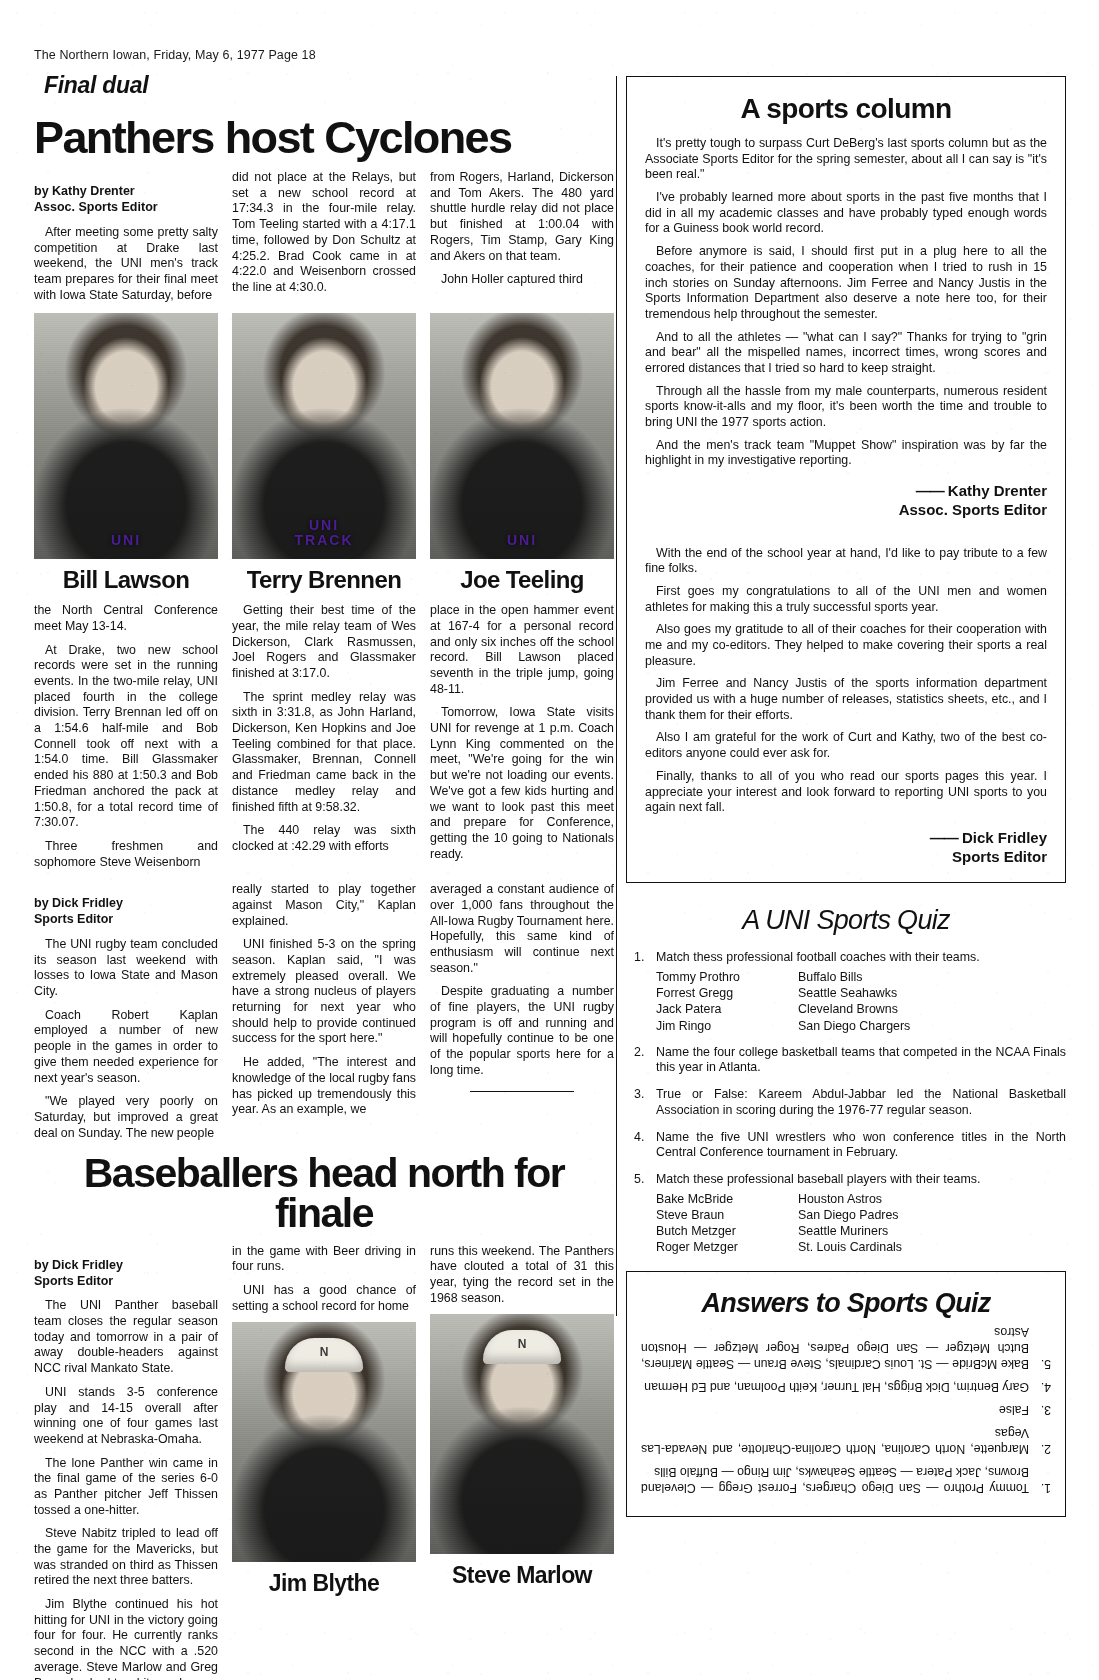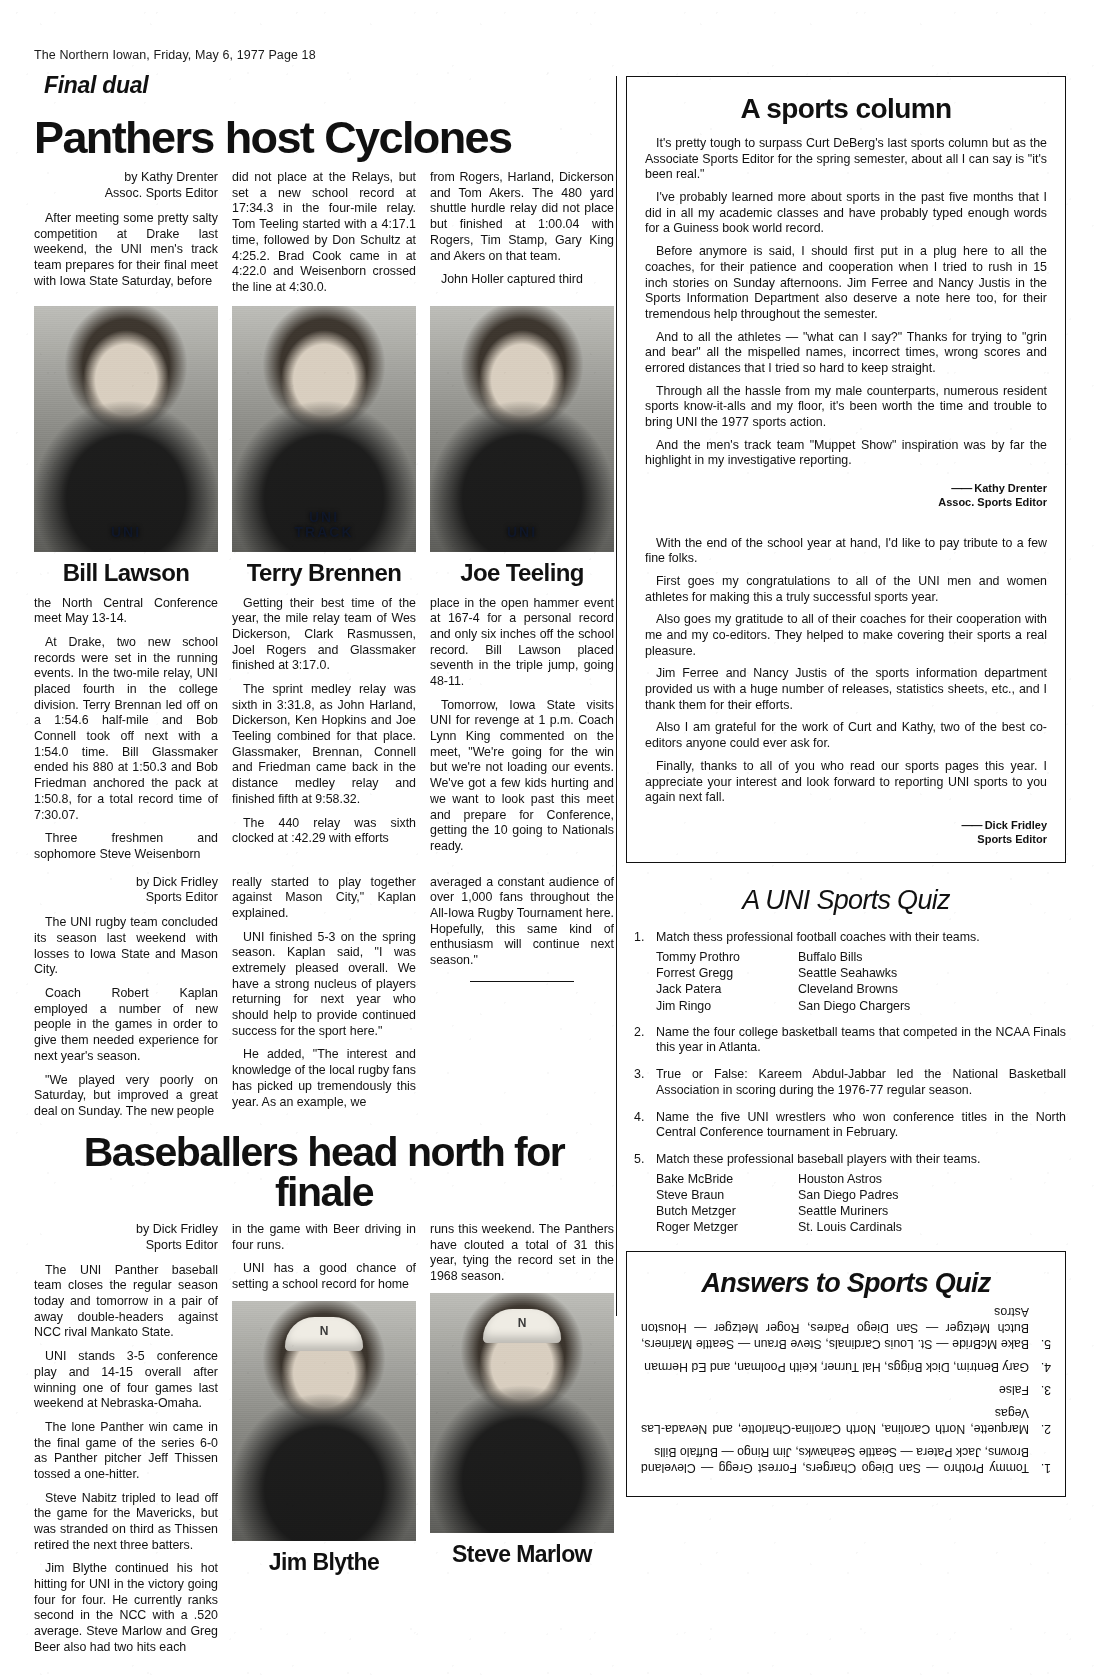--- a/index.html
+++ b/index.html
@@ -47,22 +47,22 @@
     letter-spacing:-.3px;margin:4px 0 17px 10px;
   }
   h1.headline{
     font-size:45px;font-weight:bold;letter-spacing:-1.6px;
     margin:0 0 10px 0;line-height:.98;
   }
   h1.headline.sub{font-size:41px;letter-spacing:-1.3px;}
   h1.headline.italic{font-style:italic;letter-spacing:-1.2px;}
 
   .byline{
-    text-align:right;font-weight:normal;font-size:12.5px;line-height:1.27;
-    margin:0 0 9px 0;
+    text-align:left;font-weight:bold;font-size:12.5px;line-height:1.27;
+    margin:14px 0 9px 0;
   }
   .cols3{display:flex;gap:14px;}
   .col{width:184px;}
   .col p, .colbody p{
     margin:0 0 8px 0;
     font-size:12.4px;line-height:1.265;
     text-align:justify;text-indent:11px;
     hyphens:auto;
   }
   .col p.noind{text-indent:0;}
@@ -85,21 +85,21 @@
       linear-gradient(180deg,#bdbdb8 0%,#8e8e89 48%,#5d5d59 100%);
   }
   .photo .grain2{
     position:absolute;inset:0;
     background-image:
       repeating-linear-gradient(0deg, rgba(255,255,255,.05) 0 1px, rgba(0,0,0,.05) 1px 2px);
     mix-blend-mode:overlay;opacity:.5;
   }
   .photo .jersey{
     position:absolute;left:50%;transform:translateX(-50%);
-    bottom:12px;color:#0f172a;font-weight:bold;
+    bottom:12px;color:#4c1d95;font-weight:bold;
     font-size:14px;letter-spacing:2px;text-align:center;line-height:1.05;
     text-shadow:0 0 4px rgba(0,0,0,.8);
   }
   .photo .cap{
     position:absolute;left:50%;top:16px;transform:translateX(-50%);
     width:78px;height:34px;border-radius:40px 40px 6px 6px;
     background:#efece4;box-shadow:inset 0 -6px 10px rgba(0,0,0,.22);
   }
   .photo .cap b{
     position:absolute;left:50%;top:7px;transform:translateX(-50%);
@@ -120,21 +120,21 @@
   }
   .box-title{
     text-align:center;font-size:28px;font-weight:bold;
     letter-spacing:-.6px;margin:2px 0 11px 0;
   }
   .boxed p{
     margin:0 0 7px 0;font-size:12.4px;line-height:1.265;
     text-align:justify;text-indent:11px;hyphens:auto;
   }
   .signoff{
-    text-align:right;font-weight:bold;font-size:11px;
+    text-align:right;font-weight:bold;font-size:15px;
     line-height:1.25;margin-top:13px;
   }
   .signoff .dash{letter-spacing:-1px;}
   .gap{height:26px;}
 
   
   .quiz-title{
     text-align:center;font-size:27px;font-weight:normal;font-style:italic;
     letter-spacing:-.7px;margin:22px 0 14px 0;
   }
@@ -254,20 +254,21 @@
           <p>Coach Robert Kaplan employed a number of new people in the games in order to give them needed experience for next year's season.</p>
           <p>"We played very poorly on Saturday, but improved a great deal on Sunday. The new people</p>
         </div>
         <div class="col">
           <p class="noind">really started to play together against Mason City," Kaplan explained.</p>
           <p>UNI finished 5-3 on the spring season. Kaplan said, "I was extremely pleased overall. We have a strong nucleus of players returning for next year who should help to provide continued success for the sport here."</p>
           <p>He added, "The interest and knowledge of the local rugby fans has picked up tremendously this year. As an example, we</p>
         </div>
         <div class="col">
           <p class="noind">averaged a constant audience of over 1,000 fans throughout the All-Iowa Rugby Tournament here. Hopefully, this same kind of enthusiasm will continue next season."</p>
+          <p>Despite graduating a number of fine players, the UNI rugby program is off and running and will hopefully continue to be one of the popular sports here for a long time.</p>
           <hr class="shortrule">
         </div>
       </div>
     </div>
 
     <div class="section">
       <h1 class="headline sub" style="text-align:center;letter-spacing:-1.5px;margin-top:2px;">Baseballers head north for finale</h1>
       <div class="cols3">
         <div class="col">
           <div class="byline">

